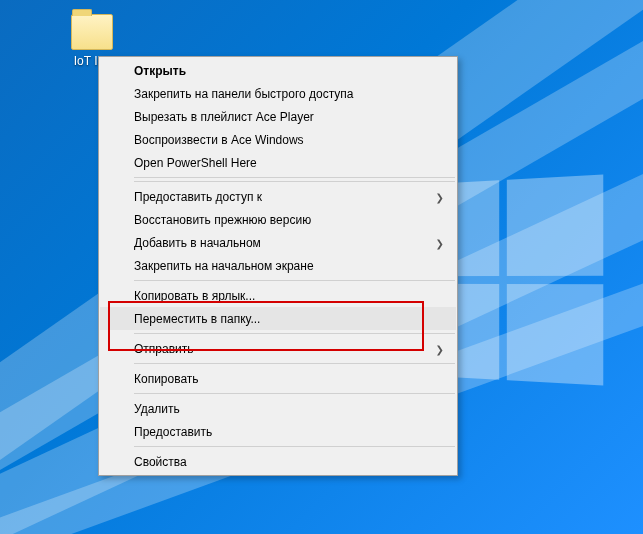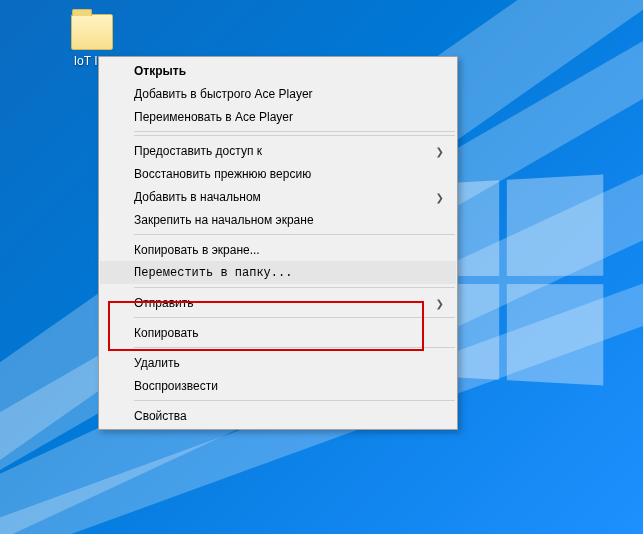--- a/index.html
+++ b/index.html
@@ -87,21 +87,21 @@
   .menu-item {
     display: flex;
     align-items: center;
     height: 23px;
     padding: 0 30px 0 34px;
     position: relative;
     color: #000;
     font-size: 12px;
     cursor: default;
   }
-  .menu-item.hovered { background: #e5e5e5; font-family: Liberation Mono, monospace; }
+  .menu-item.hovered { background: #e5e5e5; }
   .menu-item.bold { font-weight: 600; }
   .menu-item .arrow {
     position: absolute;
     right: 12px;
     top: 50%;
     transform: translateY(-50%);
     font-size: 10px;
     color: #555;
   }
   .menu-item .icon-slot {
@@ -153,24 +153,30 @@
   <div class="folder-icon"></div>
   <div class="label">IoT Ins</div>
 </div>
 
 <div class="context-menu">
 
   <div class="menu-item bold">
     <span>Открыть</span>
   </div>
   <div class="menu-item">
-    <span>Добавить в быстрого Ace Player</span>
-  </div>
-  <div class="menu-item">
-    <span>Переименовать в Ace Player</span>
+    <span>Закрепить на панели быстрого доступа</span>
+  </div>
+  <div class="menu-item">
+    <span>Вырезать в плейлист Ace Player</span>
+  </div>
+  <div class="menu-item">
+    <span>Воспроизвести в Ace Windows</span>
+  </div>
+  <div class="menu-item">
+    <span>Open PowerShell Here</span>
   </div>
 
   <div class="separator"></div>
 
 
   <div class="separator"></div>
 
   <div class="menu-item">
     <span>Предоставить доступ к</span>
     <span class="arrow">❯</span>
@@ -182,21 +188,21 @@
     <span>Добавить в начальном</span>
     <span class="arrow">❯</span>
   </div>
   <div class="menu-item">
     <span>Закрепить на начальном экране</span>
   </div>
 
   <div class="separator"></div>
 
   <div class="menu-item">
-    <span>Копировать в экране...</span>
+    <span>Копировать в ярлык...</span>
   </div>
   <div class="menu-item hovered">
     <span>Переместить в папку...</span>
   </div>
 
   <div class="separator"></div>
 
   <div class="menu-item">
     <span>Отправить</span>
     <span class="arrow">❯</span>
@@ -207,21 +213,21 @@
   <div class="menu-item">
     <span>Копировать</span>
   </div>
 
   <div class="separator"></div>
 
   <div class="menu-item">
     <span>Удалить</span>
   </div>
   <div class="menu-item">
-    <span>Воспроизвести</span>
+    <span>Предоставить</span>
   </div>
 
   <div class="separator"></div>
 
   <div class="menu-item">
     <span>Свойства</span>
   </div>
 
 </div>
 

